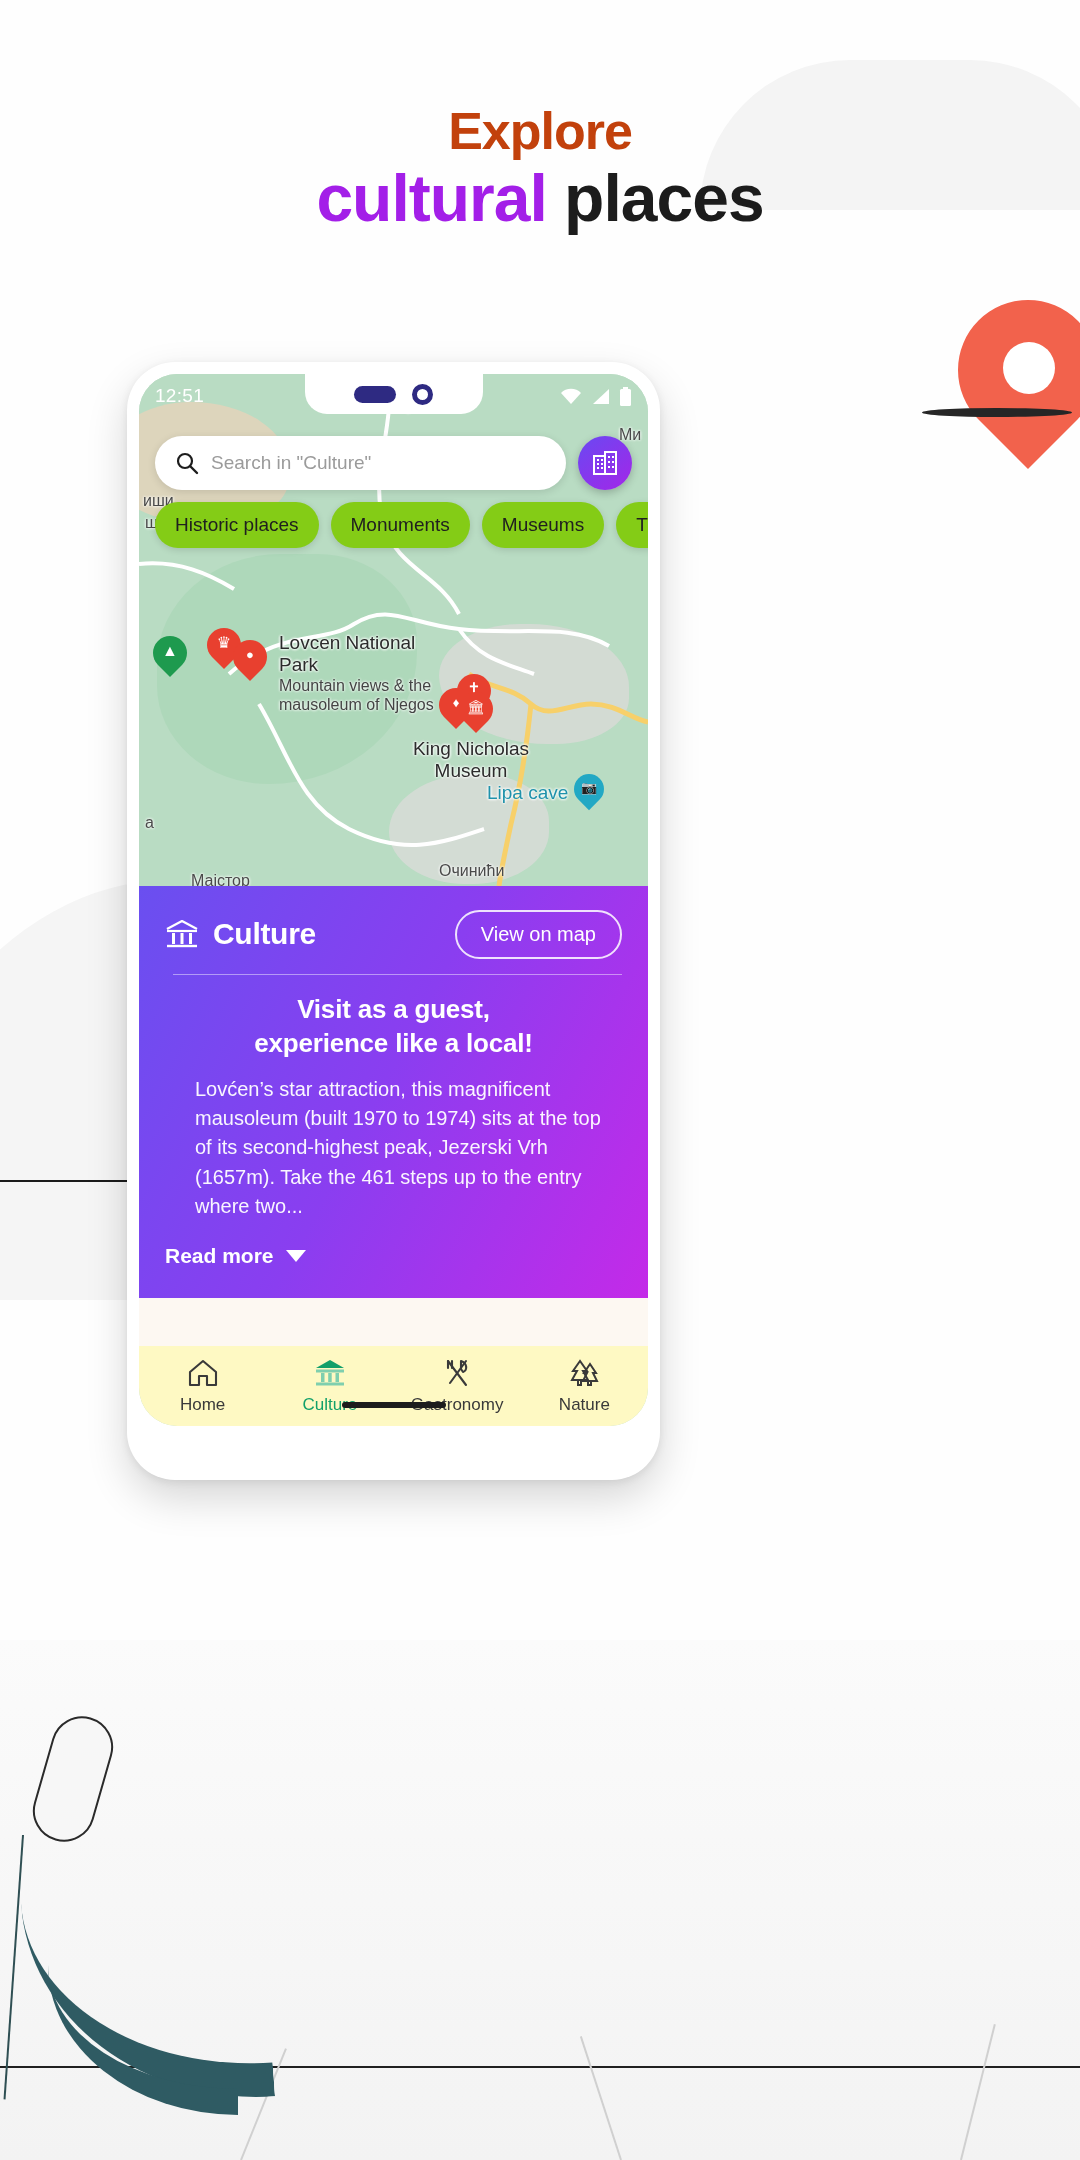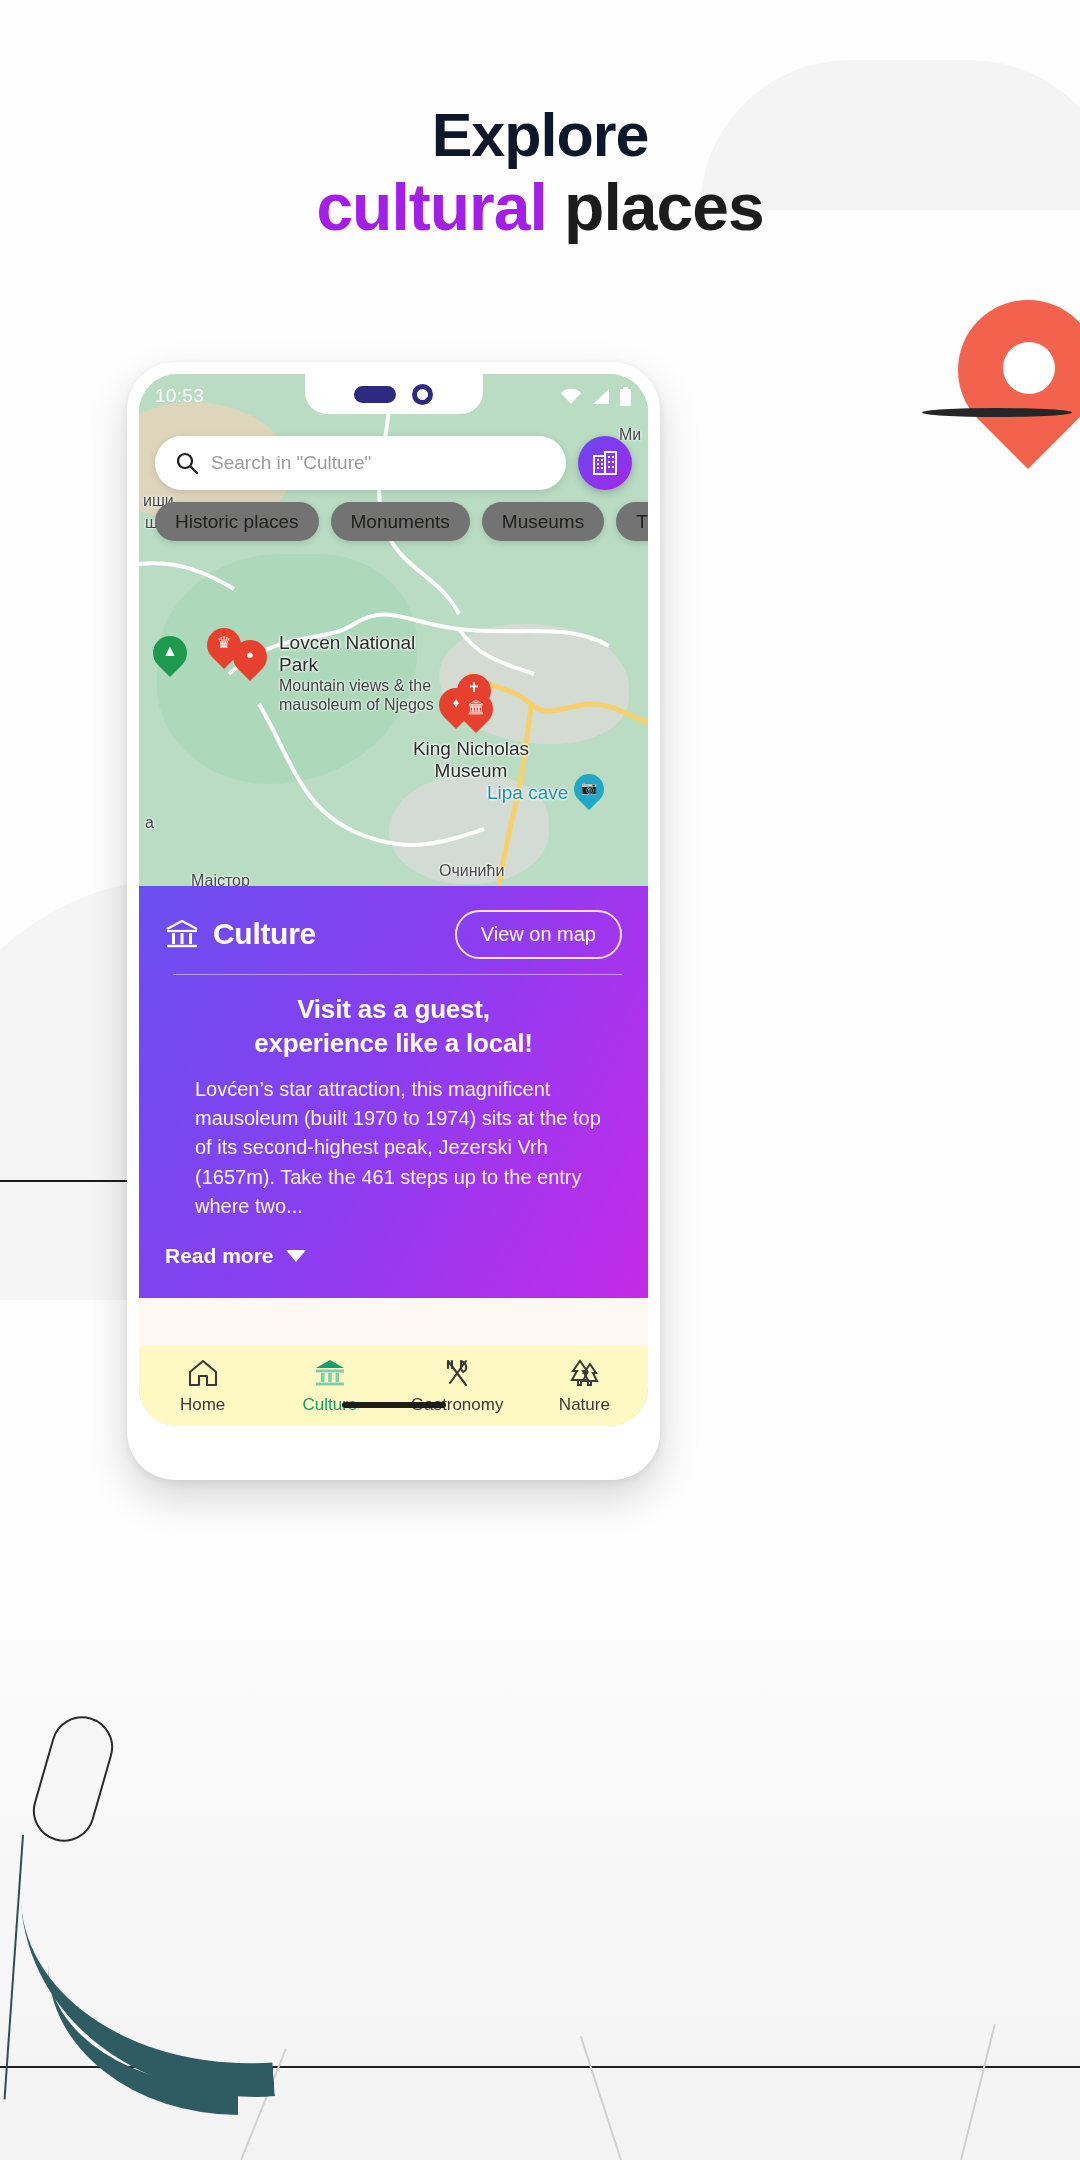--- a/index.html
+++ b/index.html
@@ -66,21 +66,21 @@
   .leaf2 {
     position: absolute; left: 40px; bottom: -10px; width: 190px; height: 150px;
     border-bottom: 26px solid #2f5b63; border-radius: 0 0 0 100%;
   }
 
   
   .headline {
     position: absolute; top: 104px; left: 0; right: 0; text-align: center;
     font-weight: 800; letter-spacing: -1px; line-height: 1.04;
   }
-  .headline .l1 { display:block; font-size: 61px; color: #0f172a; }
+  .headline .l1 { display:block; font-size: 52px; color: #c2410c; }
   .headline .l2 { display:block; font-size: 66px; color: #1c1c1c; margin-top: 6px;}
   .accent { color: #a31fe8; }
 
   
   .phone {
     position: absolute; left: 127px; top: 362px; width: 533px; height: 1118px;
     background: #ffffff; border-radius: 48px;
     box-shadow: 0 18px 42px rgba(0,0,0,0.16), 0 2px 8px rgba(0,0,0,0.08);
     overflow: hidden;
   }
@@ -146,21 +146,21 @@
     background: linear-gradient(140deg, #6a49f2 0%, #a326e8 100%);
     display: flex; align-items: center; justify-content: center;
     box-shadow: 0 3px 9px rgba(0,0,0,0.22);
   }
 
   .chips {
     position: absolute; left: 16px; top: 128px; width: 509px; height: 46px;
     display: flex; gap: 12px; z-index: 5;
   }
   .chip {
-    background: #737373; border-radius: 24px; height: 39px; padding: 0 20px;
+    background: #84cc16; border-radius: 24px; height: 46px; padding: 0 20px;
     display: flex; align-items: center; font-size: 19px; color: #20201f;
     box-shadow: 0 2px 7px rgba(0,0,0,0.13); white-space: nowrap;
   }
 
   .poi { position: absolute; z-index: 4; }
   .mpin { position: relative; width: 34px; height: 44px; }
   .mpin .body {
     position: absolute; left: 0; top: 0; width: 34px; height: 34px;
     border-radius: 50% 50% 50% 0; transform: rotate(-45deg);
   }
@@ -318,21 +318,21 @@
         <div class="poi" style="left:348px;top:400px;display:flex;align-items:center;gap:6px;">
           <div class="poi-label" style="color:#1f92ab;">Lipa cave</div>
           <div class="mpin" style="width:30px;height:38px;">
             <div class="body" style="background:#22a8c4;width:30px;height:30px;"></div>
             <div class="ico" style="width:30px;font-size:13px;line-height:20px;">📷</div>
           </div>
         </div>
       </div>
 
       <div class="statusbar">
-        <div class="clock">10:53</div>
+        <div class="clock">12:51</div>
         <div class="sysicons">
           <svg width="22" height="17" viewBox="0 0 22 17">
             <path d="M11 16 L1 5 A14 14 0 0 1 21 5 Z" fill="#ffffff"></path>
           </svg>
           <svg width="19" height="17" viewBox="0 0 19 17">
             <path d="M18 1 L18 16 L2 16 Z" fill="#ffffff"></path>
           </svg>
           <svg width="13" height="19" viewBox="0 0 13 19">
             <rect x="4" y="0" width="5" height="2" fill="#ffffff"></rect>
             <rect x="1" y="2" width="11" height="17" rx="1.5" fill="#ffffff"></rect>

